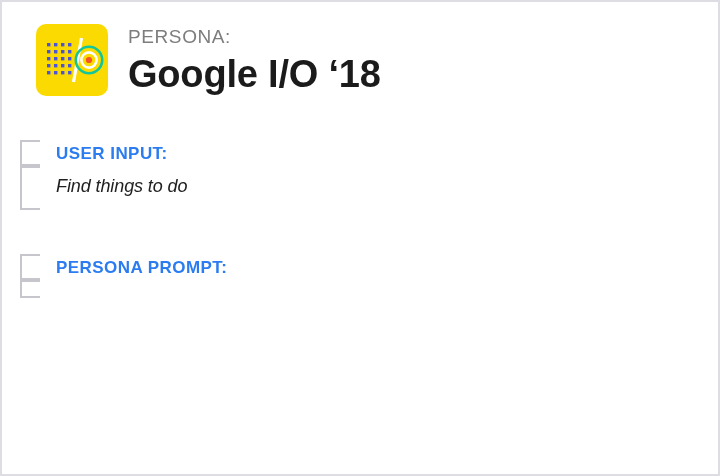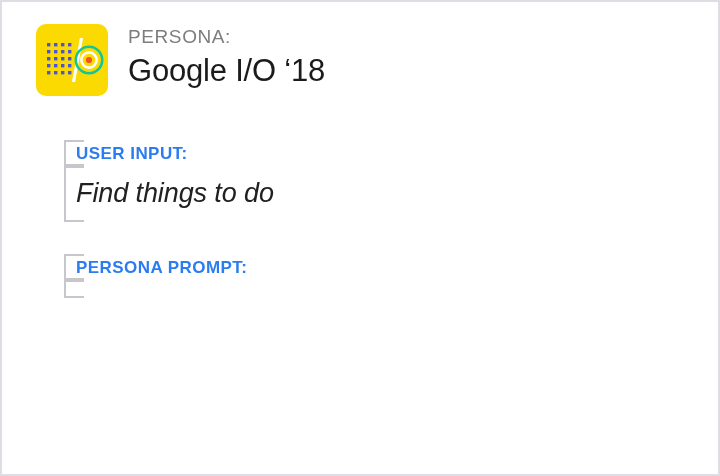--- a/index.html
+++ b/index.html
@@ -51,37 +51,36 @@
   .persona-label {
     font-size: 19px;
     letter-spacing: 0.6px;
     color: #7d7d7d;
     font-weight: 400;
     line-height: 1.2;
     white-space: nowrap;
   }
   .persona-title {
     margin-top: 3px;
-    font-size: 31px;
+    font-size: 38px;
     color: #1b1b1b;
-    font-weight: 400;
+    font-weight: 700;
     letter-spacing: -0.2px;
     line-height: 1.2;
     white-space: nowrap;
   }
 
   
   .block {
     position: absolute;
     left: 18px;
   }
   .bracket {
     position: relative;
-    padding-left: 12px;
-    margin-left: 44px;
+    padding-left: 36px;
   }
   
   .bracket::before {
     content: "";
     position: absolute;
     left: 0;
     top: 0;
     bottom: 0;
     width: 2px;
     background: #c6c6cc;
@@ -108,21 +107,21 @@
     color: #2b7cf0;
     line-height: 1;
     white-space: nowrap;
   }
 
   .body-bracket {
     padding-top: 8px;
     padding-bottom: 10px;
   }
   .field-value {
-    font-size: 27px;
+    font-size: 18px;
     font-style: italic;
     color: #212121;
     line-height: 1.42;
     font-weight: 400;
     letter-spacing: -0.1px;
     max-width: 640px;
   }
 
   #user-input-block { top: 138px; }
   #spoken-prompt-block { top: 252px; }

